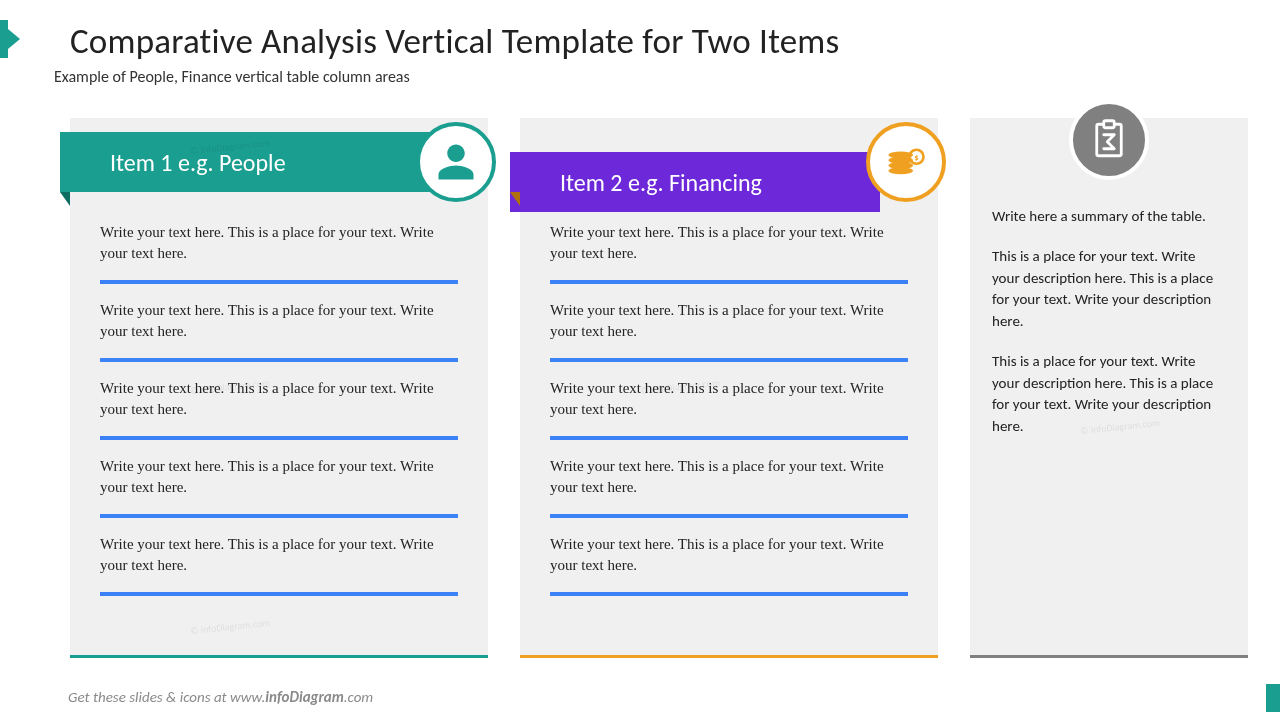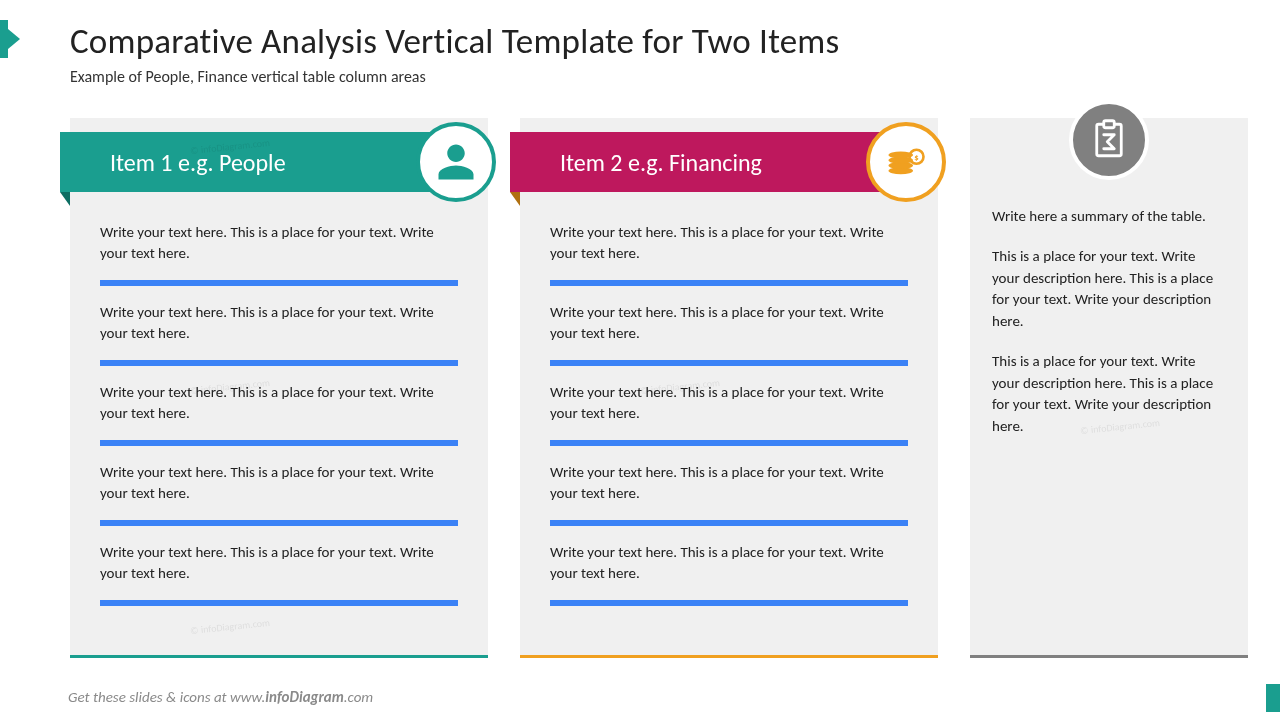--- a/index.html
+++ b/index.html
@@ -28,21 +28,21 @@
     width: 14px; height: 28px;
     background: #1a9e8f;
   }
   .title {
     position: absolute; left: 70px; top: 20px;
     font-size: 35px; font-weight: 300; color: #222;
     letter-spacing: 0.2px;
     text-align: right;
   }
   .subtitle {
-    position: absolute; left: 70px; top: 67px;
+    position: absolute; left: 54px; top: 67px;
     font-size: 16px; font-weight: 400; color: #333;
   }
   .columns {
     position: absolute; left: 70px; top: 118px;
     display: flex; gap: 32px;
   }
   .card {
     position: relative;
     background: #f0f0f0;
     width: 418px;
@@ -59,21 +59,21 @@
   .card.col3 .underline { background: #808080; }
 
   .header-bar {
     position: absolute; top: 14px; left: -10px;
     height: 60px;
     display: flex; align-items: center;
     padding: 0 70px 0 50px;
     color: #fff; font-size: 24px; font-weight: 400;
   }
   .card.col1 .header-bar { background: #1a9e8f; width: 370px; }
-  .card.col2 .header-bar { background: #be185d; width: 370px; }
+  .card.col2 .header-bar { background: #6d28d9; width: 370px; margin-top: 20px; }
   .header-notch {
     position: absolute; left: -10px; top: 74px;
     width: 0; height: 0;
     border-top: 14px solid;
     border-left: 10px solid transparent;
   }
   .card.col1 .header-notch { border-top-color: #0d6e63; }
   .card.col2 .header-notch { border-top-color: #b07010; }
 
   .icon-circle {
@@ -89,21 +89,22 @@
   .card.col3 .icon-circle {
     border: 4px solid #fff;
     background: #808080;
     top: -18px; left: 50%; transform: translateX(-50%);
   }
   .icon-circle svg { width: 42px; height: 42px; }
 
   .row {
     font-size: 15px; line-height: 1.4; color: #222;
     padding: 16px 0;
-    border-bottom: 6px solid #3b82f6;
+    border-bottom: 4px solid #3b82f6;
+    font-family: Liberation Serif, serif;
   }
   .row:last-child { border-bottom: none; }
 
   .summary-block {
     font-size: 15px; line-height: 1.45; color: #222;
     margin-bottom: 18px;
   }
 
   .footer {
     position: absolute; left: 68px; bottom: 14px;

